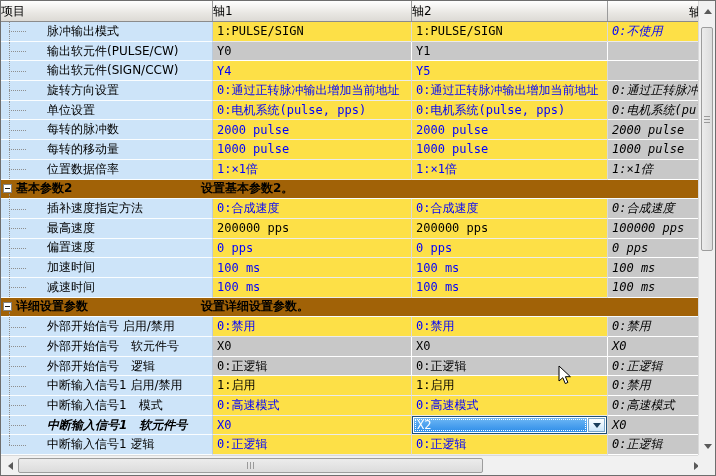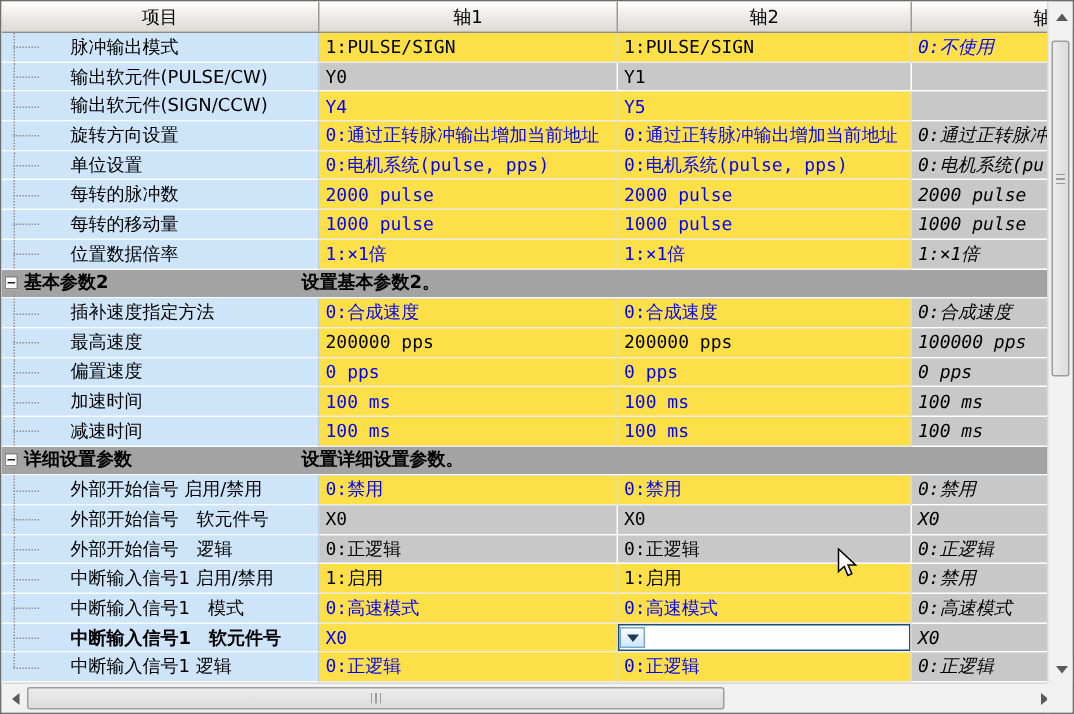--- a/index.html
+++ b/index.html
@@ -4,43 +4,43 @@
 <style>
   html,body{margin:0;padding:0;background:#fff;}
   .frame{position:relative;width:716px;height:476px;box-sizing:border-box;border:1px solid #6e6e6e;
          background:#fff;font-family:"DejaVu Sans",sans-serif;font-size:12px;overflow:hidden;
          -webkit-user-select:none;user-select:none;}
   .viewport{position:absolute;left:0;top:0;width:697px;height:455px;overflow:hidden;background:#fff;}
   
   .header{display:flex;height:21px;box-sizing:border-box;background:linear-gradient(#ffffff,#e9e7e3 60%,#dddad5);
           border-bottom:1px solid #8b8b8b;}
   .hcell{box-sizing:border-box;border-right:1px solid #9b9b9b;display:flex;align-items:center;
-         justify-content:center;color:#000;overflow:hidden;position:relative;white-space:nowrap;}
+         color:#000;overflow:hidden;position:relative;white-space:nowrap;}
   .w0{width:212px}.w1{width:199px}.w2{width:196px}
   .w3{flex:1;border-right:none;}
   .w3 span{position:absolute;left:81px;top:3px;white-space:nowrap;}
   
   .rows{position:relative;}
   .row{display:flex;height:19.7px;box-sizing:border-box;}
   .cell{box-sizing:border-box;overflow:hidden;white-space:nowrap;display:flex;align-items:center;}
   .lab{width:212px;background:#cde4f9;position:relative;border-right:1px solid #b9cbdd;
        border-bottom:1px solid rgba(255,255,255,.9);padding-left:46px;color:#000;}
   .lab .txt{position:relative;z-index:2;}
-  .lab .txt.bold-italic{font-weight:bold;}
+  .lab .txt.bold-italic{font-weight:bold;font-style:italic;}
   .val{border-right:1px solid #d9d9d9;border-bottom:1px solid #ebebeb;padding-left:4px;background:#fde047;
        font-family:"DejaVu Sans Mono",monospace;}
   .val.c0{width:199px}.val.c1{width:196px}.val.c2{flex:1;border-right:none;font-style:italic;}
   .val.blue{color:#0000ff}.val.black{color:#000}
   .val.gray{background:#c8c8c8;border-bottom-color:#ffffff;border-right-color:#ffffff;}
   
   .tree-v{position:absolute;left:8px;top:0;height:100%;width:0;border-left:1px dotted #8f8f8f;z-index:1;}
   .tree-v.half{height:50%;}
   .tree-h{position:absolute;left:8px;top:50%;width:17px;height:0;border-top:1px dotted #8f8f8f;z-index:1;}
   
-  .row.group{background:#a3a3a3;position:relative;border-bottom:1px solid #f6fbff;color:#000;text-align:right;}
+  .row.group{background:#a16207;position:relative;border-bottom:1px solid #f6fbff;color:#000;text-align:right;}
   .collapse-box{position:absolute;left:2px;top:50%;margin-top:-5px;width:9px;height:9px;background:#fff;
                 border:1px solid #848484;box-sizing:border-box;z-index:3;}
   .collapse-box::after{content:"";position:absolute;left:1px;right:1px;top:3px;border-top:1px solid #1c1c1c;}
   .gvline{position:absolute;left:8px;top:14px;bottom:0;width:0;border-left:1px dotted #8f8f8f;}
   .glabel{margin-left:15px;font-weight:bold;display:flex;align-items:center;height:100%;}
   .gdesc{position:absolute;left:200px;top:0;height:100%;font-weight:bold;display:flex;align-items:center;}
   
   .combo-cell{padding:0 !important;}
   .combo{display:flex;width:100%;height:100%;border:1px solid #1d4f76;background:#fff;box-sizing:border-box;}
   .combo-text{flex:1;margin:1px;background:linear-gradient(#6db7f5,#2f8de8);color:#fff;display:flex;
@@ -288,20 +288,21 @@
         </div>
         <div class="row item">
           <div class="cell lab">
             <div class="tree-v"></div>
             <div class="tree-h"></div>
             <div class="txt bold-italic">中断输入信号1　软元件号</div>
           </div>
           <div class="cell val c0 blue">X0</div>
           <div class="cell val c1 combo-cell">
             <div class="combo">
+              <div class="combo-text">X2</div>
               <div class="combo-btn">
                 <div class="arr-down"></div>
               </div>
             </div>
           </div>
           <div class="cell val c2 black gray">X0</div>
         </div>
         <div class="row item">
           <div class="cell lab">
             <div class="tree-v half"></div>

